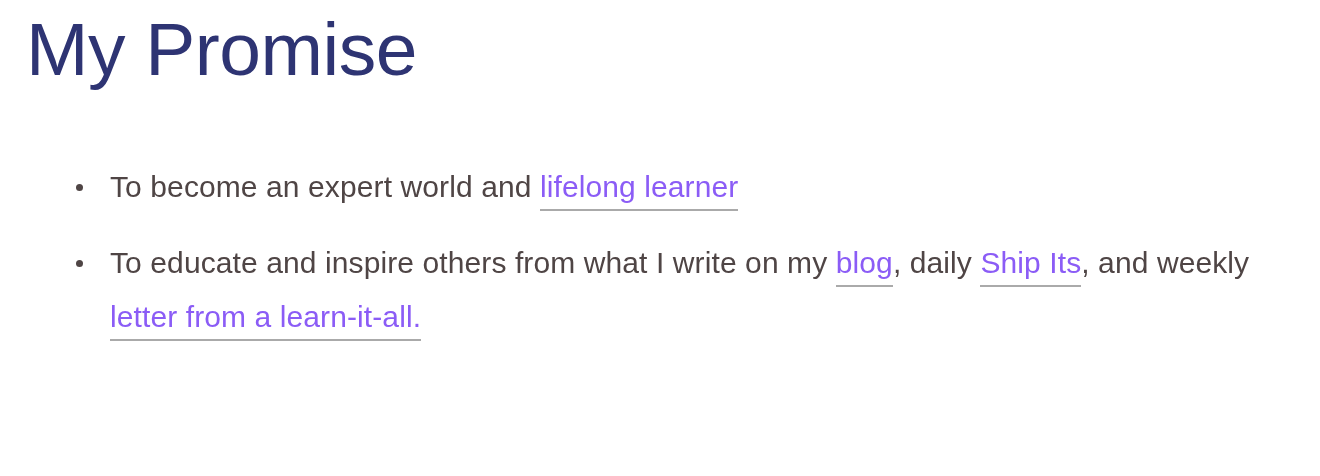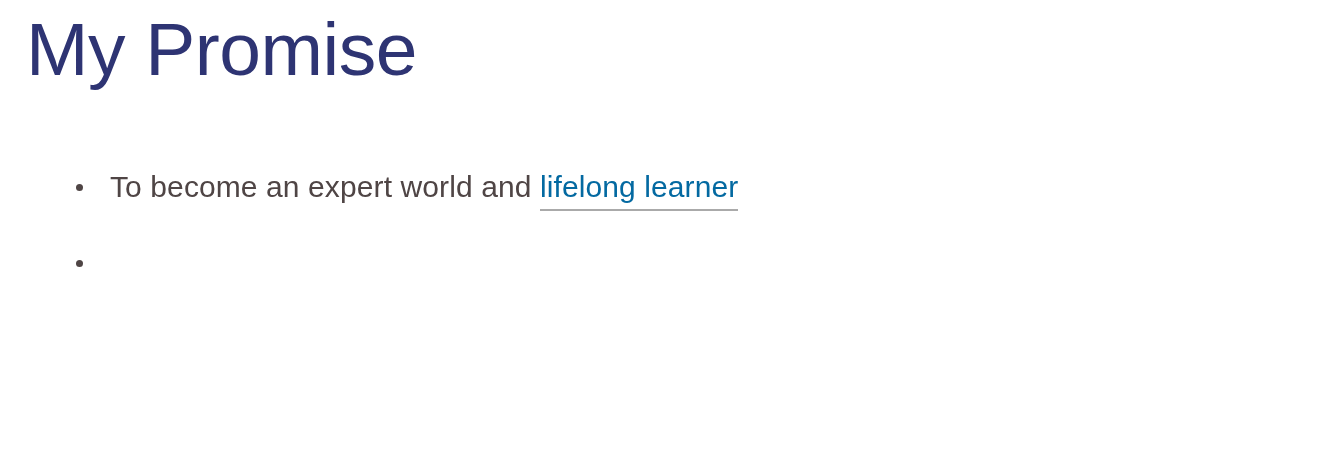--- a/index.html
+++ b/index.html
@@ -61,37 +61,38 @@
   .promise-item .bullet {
     position: absolute;
     left: 6px;
     top: 24px;
     width: 7px;
     height: 7px;
     border-radius: 50%;
     background: #4f4545;
   }
   .promise-link {
-    color: #0369a1;
+    color: #8b5cf6;
     text-decoration: none;
     border-bottom: 2px solid #aaaaaa;
     padding-bottom: 6px;
     cursor: pointer;
   }
 </style>
 </head>
 <body>
 
 <div class="page">
 
   <h1 class="page-title">My Promise</h1>
 
   <ul class="promise-list">
     <li class="promise-item">
       <span class="bullet"></span>
       <span class="promise-text"><span>To become an expert world and </span><a class="promise-link">lifelong learner</a></span>
     </li>
     <li class="promise-item">
       <span class="bullet"></span>
+      <span class="promise-text"><span>To educate and inspire others from what I write on my </span><a class="promise-link">blog</a><span>, daily </span><a class="promise-link">Ship Its</a><span>, and weekly </span><a class="promise-link">letter from a learn-it-all.</a></span>
     </li>
   </ul>
 
 </div>
 
 </body></html>

